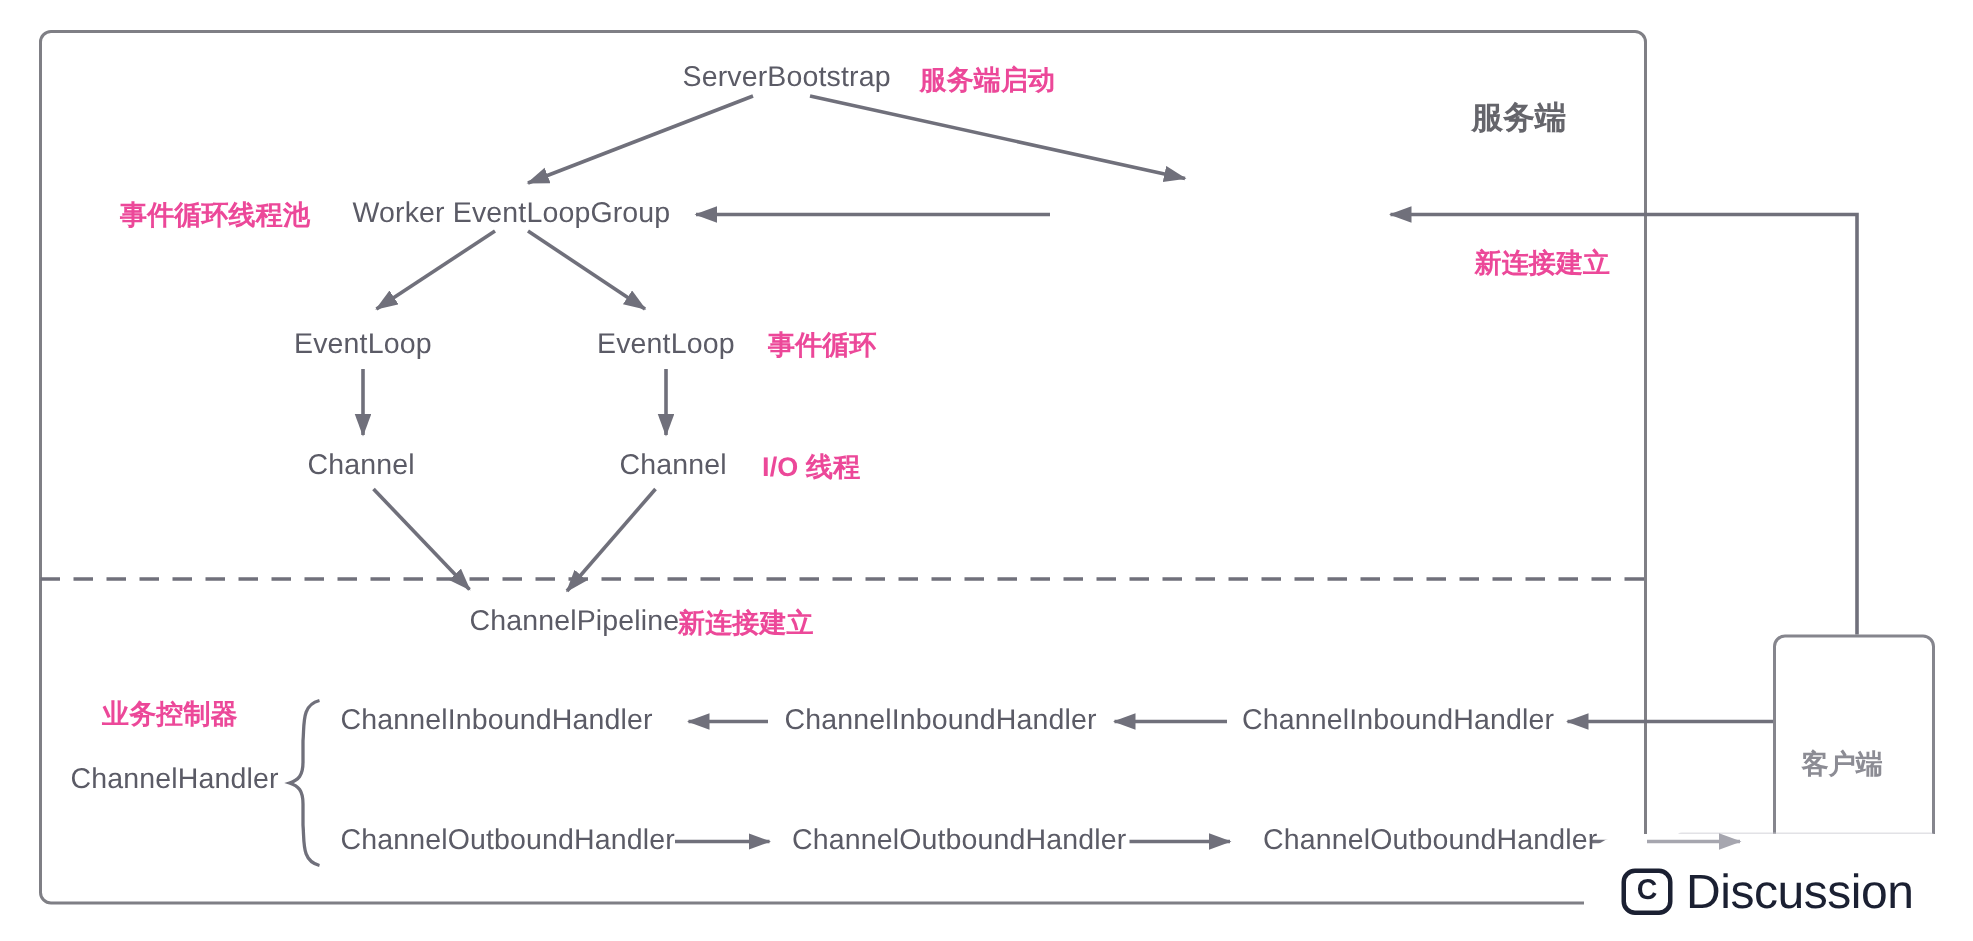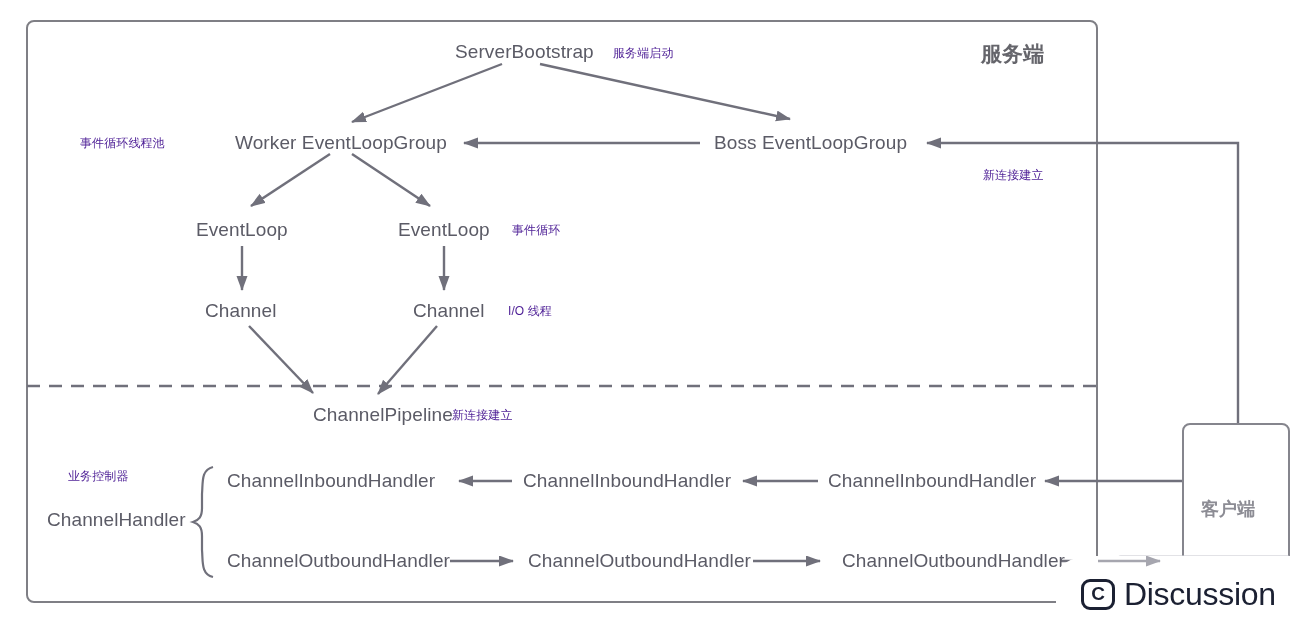--- a/index.html
+++ b/index.html
@@ -18,22 +18,22 @@
   .client-box{
     position:absolute;left:1182px;top:423px;width:108px;height:146px;
     border:2.5px solid #85858d;border-radius:8px;box-sizing:border-box;z-index:1;
   }
 
   
   .lbl{
     position:absolute;transform:translateY(-50%);white-space:nowrap;z-index:4;
     font-size:19px;color:#5b5b66;letter-spacing:0.1px;
   }
-  .cjk{font-size:12px;font-weight:400;color:#4c1d95;}
-  .title{font-size:21px;font-weight:700;color:#65656b;}
+  .cjk{font-size:18px;font-weight:700;color:#ec4899;}
+  .title{font-size:21px;font-weight:700;color:#65656b;margin-top:24px;}
 
   .l-sb{left:455px;top:52px;}
   .l-sbn{left:613px;top:53px;}
   .l-st{left:981px;top:54px;}
   .l-pool{left:80px;top:143px;}
   .l-worker{left:235px;top:143px;}
   .l-boss{left:714px;top:143px;}
   .l-newconn{left:983px;top:175px;}
   .l-el1{left:196px;top:230px;}
   .l-el2{left:398px;top:230px;}
@@ -120,21 +120,20 @@
       <path d="M213,467 C201,470 203,482 202,494 L202,508 C202,517 199,520 193,522 C199,524 202,527 202,536 L202,550 C203,562 201,574 213,577" stroke-width="2.2"></path>
     </g>
   </svg>
 
   <div class="lbl l-sb">ServerBootstrap</div>
   <div class="lbl cjk l-sbn">服务端启动</div>
   <div class="lbl title l-st">服务端</div>
 
   <div class="lbl cjk l-pool">事件循环线程池</div>
   <div class="lbl l-worker">Worker EventLoopGroup</div>
-  <div class="lbl l-boss">Boss EventLoopGroup</div>
   <div class="lbl cjk l-newconn">新连接建立</div>
 
   <div class="lbl l-el1">EventLoop</div>
   <div class="lbl l-el2">EventLoop</div>
   <div class="lbl cjk l-eln">事件循环</div>
 
   <div class="lbl l-ch1">Channel</div>
   <div class="lbl l-ch2">Channel</div>
   <div class="lbl cjk l-chn">I/O 线程</div>
 

